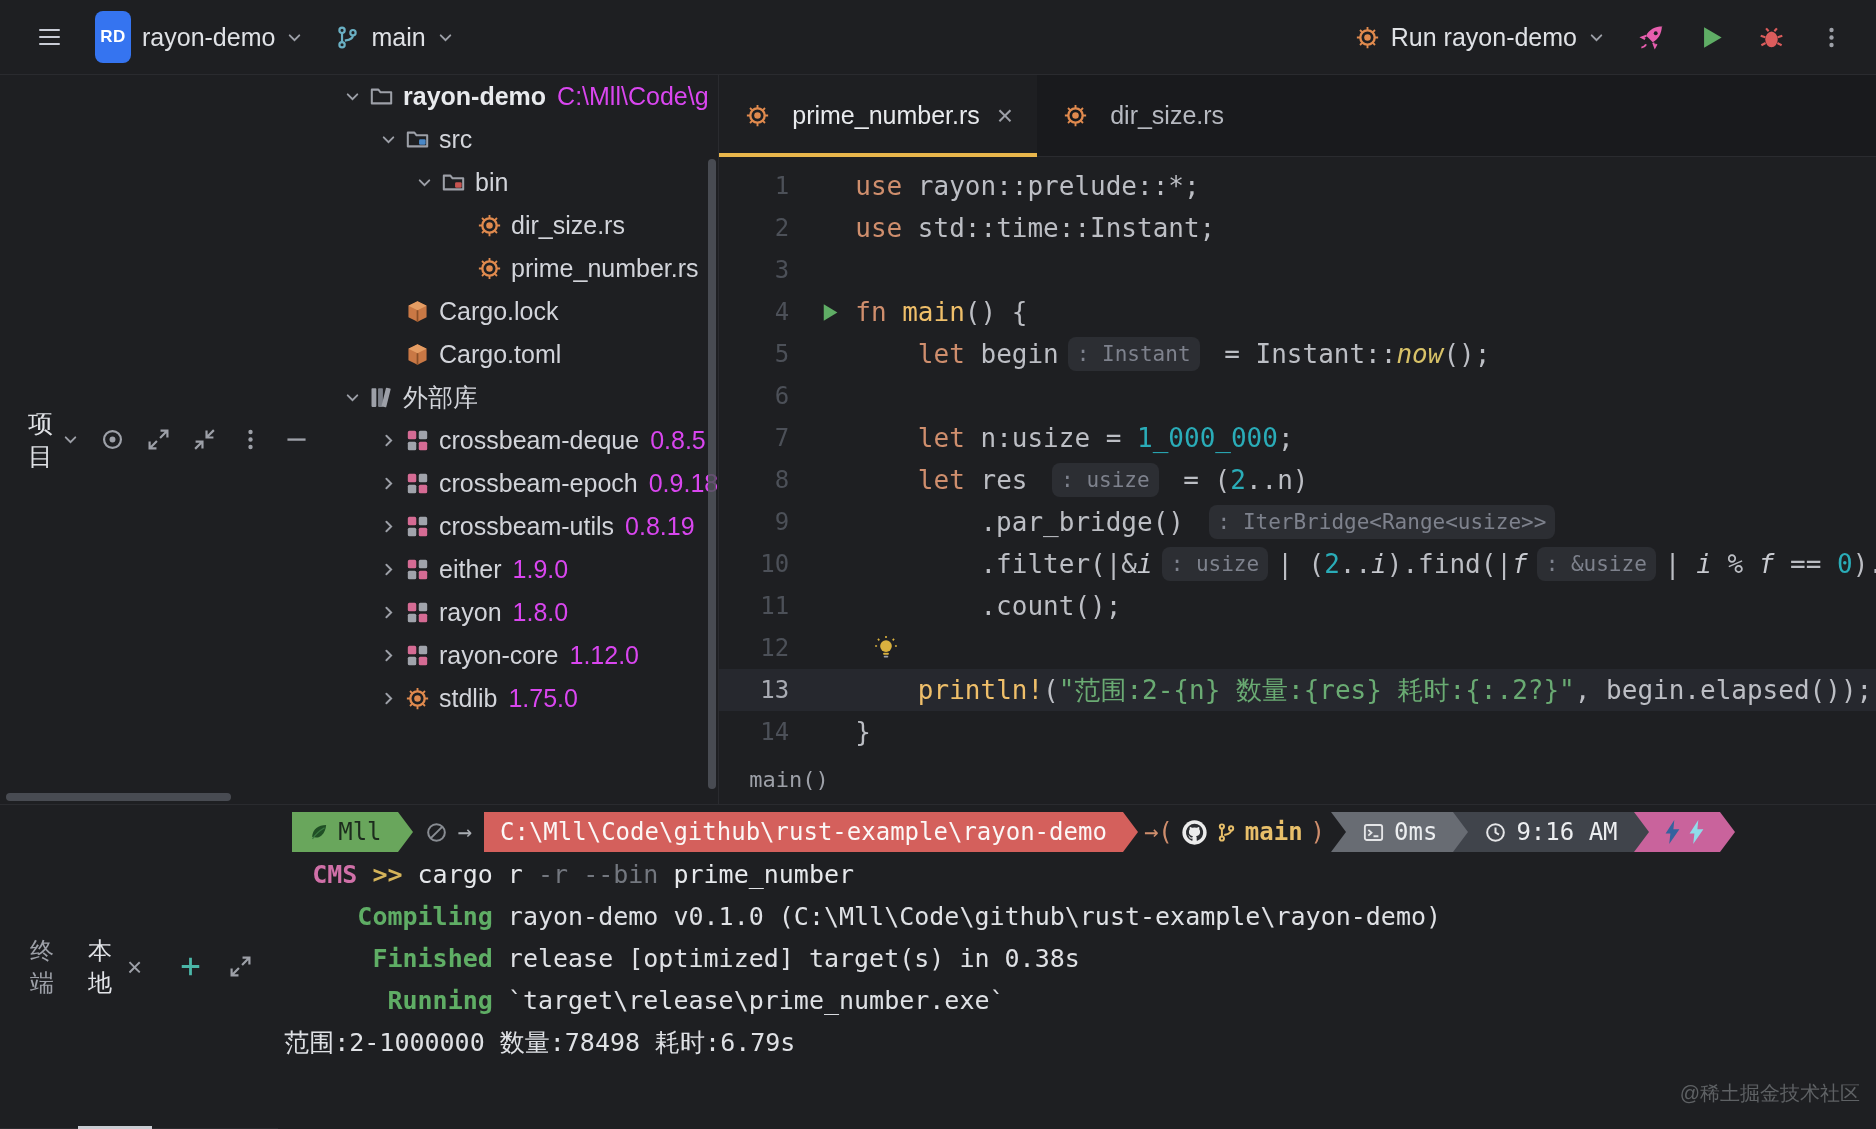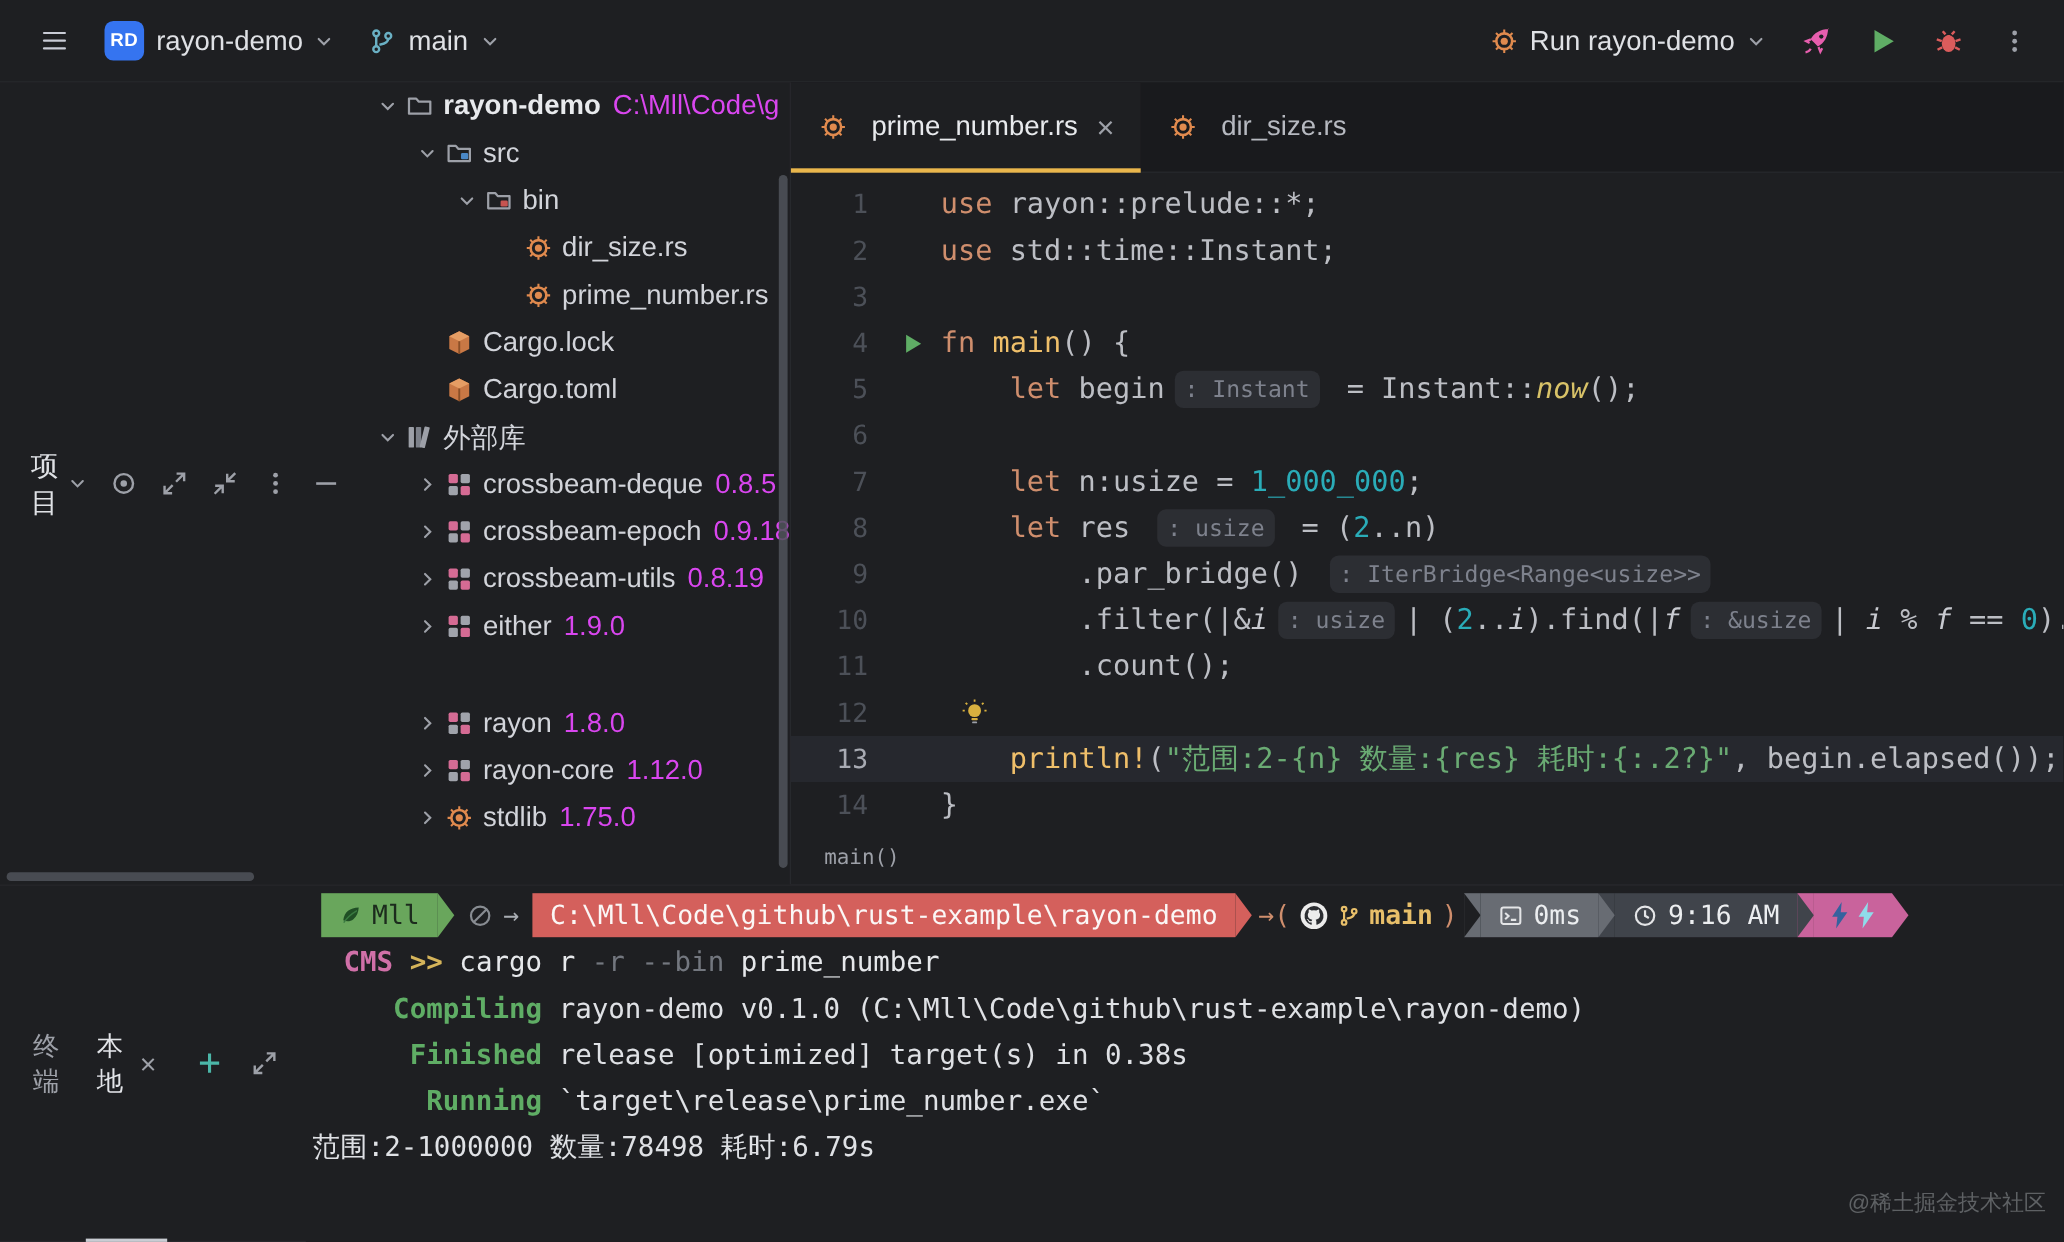--- a/index.html
+++ b/index.html
@@ -9,21 +9,21 @@
 .icn,[data-icon]{display:inline-flex;align-items:center;justify-content:center}
 .app{width:100%;height:100%;display:flex;flex-direction:column;position:relative}
 
 
 .toolbar{flex:0 0 75px;display:flex;align-items:center;justify-content:space-between;padding:0 18px 0 22px;border-bottom:1px solid #2a2b2f;background:#1e1f22}
 .tb-group{display:flex;align-items:center;gap:6px}
 .tb-widget{display:flex;align-items:center;gap:11px;padding:9px 13px;border-radius:9px;font-size:25px;color:#dfe1e5}
 .tb-iconbtn{width:54px;height:54px;display:flex;align-items:center;justify-content:center;border-radius:9px}
 .burger{display:flex;flex-direction:column;gap:5px}
 .burger i{width:21px;height:2px;background:#c9ccd6;border-radius:1px}
-.proj-badge{width:36px;height:36px;border-radius:8px;background:var(--accent-blue,#3574f0);color:#fff;font-weight:700;font-size:17px;display:flex;align-items:center;justify-content:center;letter-spacing:.5px}
+.proj-badge{width:36px;height:52px;border-radius:8px;background:var(--accent-blue,#3574f0);color:#fff;font-weight:700;font-size:17px;display:flex;align-items:center;justify-content:center;letter-spacing:.5px}
 .chev{color:#9da0a8;display:inline-flex}
 
 
 .mid{flex:1;display:flex;min-height:0}
 .project-panel{flex:0 0 427px;border-right:1px solid #2a2b2f;display:flex;flex-direction:row;position:relative;min-height:0;background:#1e1f22}
 .panel-header{flex:0 0 82px;display:flex;align-items:center;justify-content:space-between;padding:0 8px 0 18px}
 .panel-title-btn{display:flex;align-items:center;gap:9px;font-size:25px;color:#dfe1e5;padding:8px 10px;border-radius:8px}
 .panel-actions{display:flex;align-items:center;gap:0}
 .panel-actions .tb-iconbtn{width:46px;height:46px}
 .tree{flex:1;overflow:hidden;font-size:25px}
@@ -52,21 +52,21 @@
 .tk-kw{color:#cf8e6d}
 .tk-fn{color:#efbf6a}
 .tk-macro{color:#efbf6a}
 .tk-str{color:#6aab73}
 .tk-num{color:#2aacb8}
 .tk-pl{color:#bcbec4}
 .tk-param{color:#c8cad0;font-style:italic}
 .tk-fnit{color:#d8c268;font-style:italic}
 .tk-hint{display:inline-block;color:#7e828d;background:#2c2e33;border-radius:8px;padding:0 9px;margin:0 9px;font-size:21px;line-height:34px;height:34px}
 .bulb-wrap{margin:0 10px 0 18px;display:inline-flex}
-.breadcrumb-bar{flex:0 0 50px;display:flex;align-items:center;padding-left:30px;font-family:"DejaVu Sans Mono",monospace;font-size:19px;color:#9da0a8}
+.breadcrumb-bar{flex:0 0 50px;display:flex;align-items:center;padding-left:30px;font-family:"DejaVu Sans Mono",monospace;font-size:22px;color:#9da0a8}
 
 
 .terminal{flex:0 0 325px;display:flex;border-top:1px solid #2a2b2f;min-height:0;background:#1e1f22}
 .term-tabbar{flex:0 0 62px;display:flex;align-items:center;padding:0 14px;border-bottom:1px solid #2a2b2f;font-size:24px}
 .term-title{color:#9da0a8;padding:0 16px;height:100%;display:flex;align-items:center;cursor:pointer}
 .term-tab{display:flex;align-items:center;gap:11px;padding:0 18px;height:100%;color:#e2e4e8;position:relative;cursor:pointer}
 .term-tab::after{content:"";position:absolute;left:8px;right:8px;bottom:-1px;height:3px;background:#c9ccd3}
 .term-tab .tab-close{font-size:26px}
 .term-actions{display:flex;align-items:center;gap:2px;margin-left:6px}
 .term-actions .tb-iconbtn{width:48px;height:48px}
@@ -394,21 +394,21 @@
               <svg width="25" height="25" viewBox="0 0 16 16">
                 <rect x="1.8" y="1.8" width="5.4" height="5.4" rx="1" fill="#d56b94"></rect>
                 <rect x="8.8" y="1.8" width="5.4" height="5.4" rx="1" fill="#a0a3ab"></rect>
                 <rect x="1.8" y="8.8" width="5.4" height="5.4" rx="1" fill="#a0a3ab"></rect>
                 <rect x="8.8" y="8.8" width="5.4" height="5.4" rx="1" fill="#d56b94"></rect>
               </svg>
             </span>
             <span class="tlabel">either</span>
             <span class="tsuffix">1.9.0</span>
           </div>
-          <div class="tree-row" style="padding-left: 46px; margin-top: 45px;">
+          <div class="tree-row" style="padding-left: 46px;">
             <span class="tchev">
               <svg width="17" height="17" viewBox="0 0 16 16">
                 <path d="M6 3.5L10.5 8 6 12.5" fill="none" stroke="currentColor" stroke-width="1.8" stroke-linecap="round"></path>
               </svg>
             </span>
             <span class="ticon">
               <svg width="25" height="25" viewBox="0 0 16 16">
                 <rect x="1.8" y="1.8" width="5.4" height="5.4" rx="1" fill="#d56b94"></rect>
                 <rect x="8.8" y="1.8" width="5.4" height="5.4" rx="1" fill="#a0a3ab"></rect>
                 <rect x="1.8" y="8.8" width="5.4" height="5.4" rx="1" fill="#a0a3ab"></rect>

